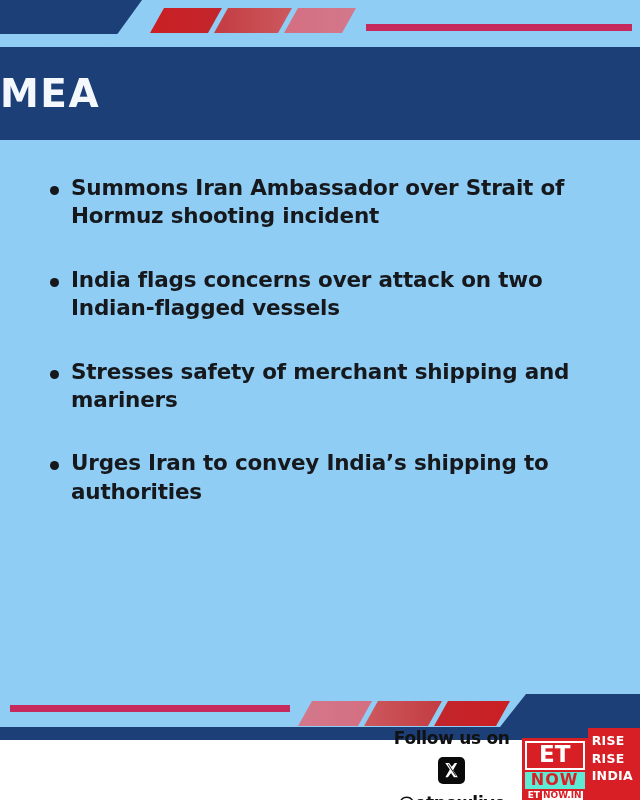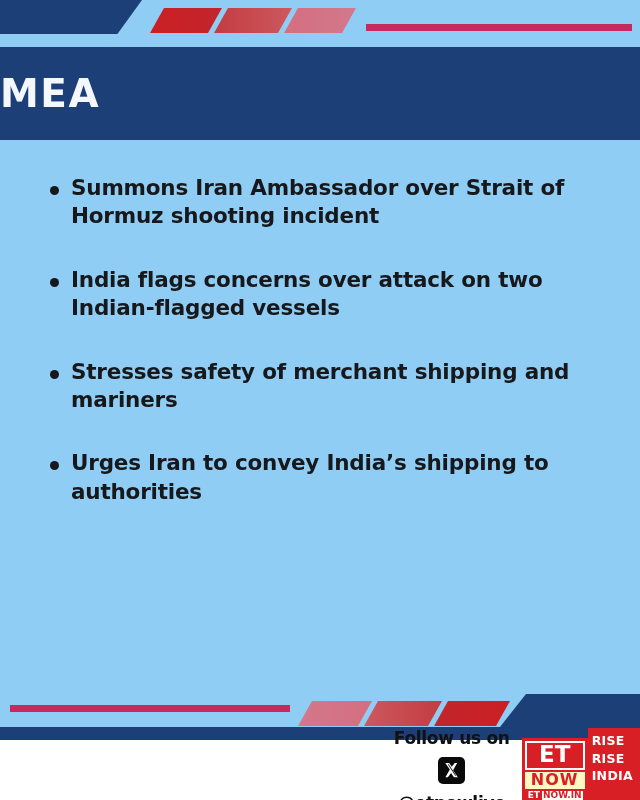--- a/index.html
+++ b/index.html
@@ -209,21 +209,21 @@
     color: #FFFFFF;
     font-family: "DejaVu Sans", sans-serif;
     font-weight: bold;
     font-size: 23px;
     line-height: 0.95;
     text-align: center;
     letter-spacing: 0px;
     padding: 1px 0 2px 0;
   }
   .etnow-now {
-    background: #fef9c3;
+    background: #5eead4;
     color: #D91F26;
     font-family: "DejaVu Sans", sans-serif;
     font-weight: bold;
     font-size: 16px;
     line-height: 1.05;
     text-align: center;
     letter-spacing: 1px;
   }
   .etnow-url {
     display: flex;

